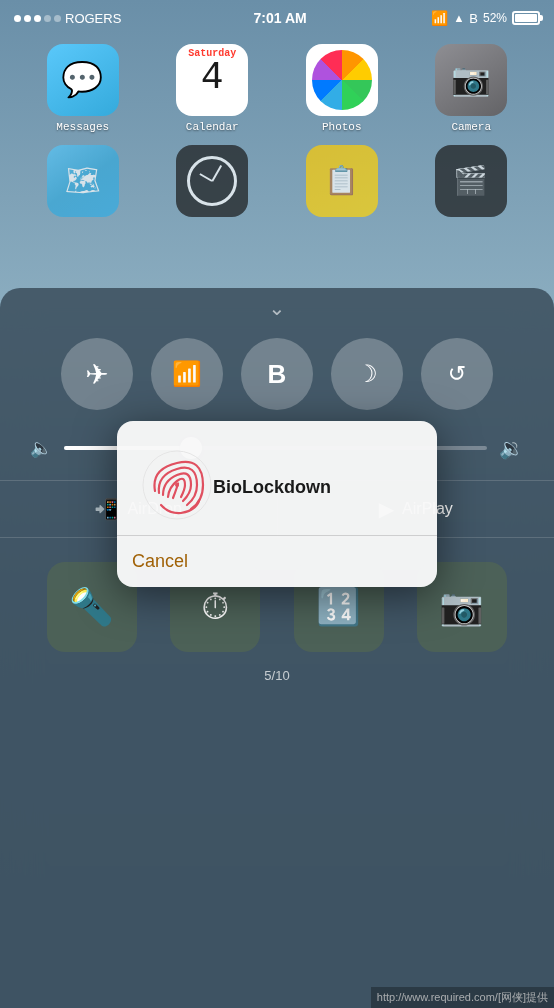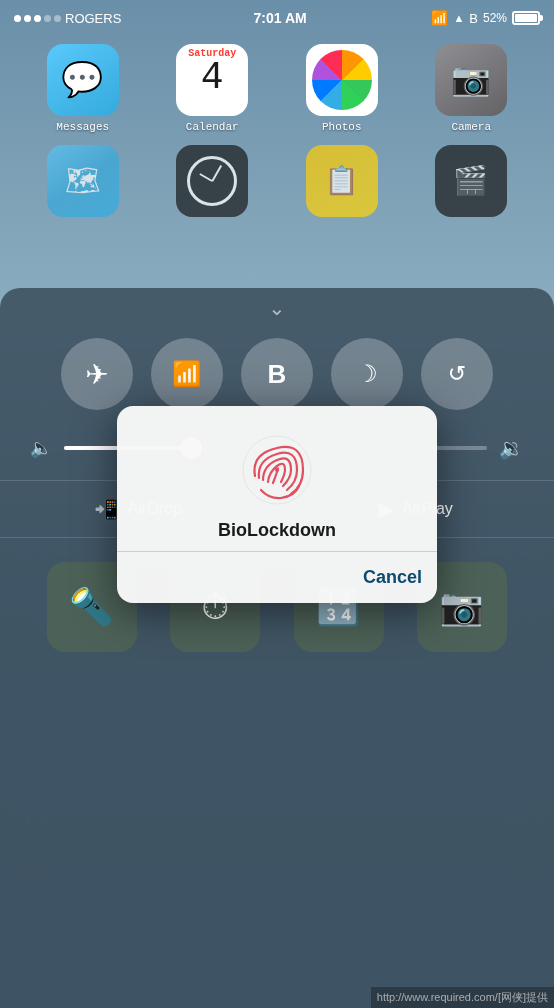--- a/index.html
+++ b/index.html
@@ -278,21 +278,21 @@
       background: rgba(248, 248, 248, 0.97);
       border-radius: 16px;
       width: 320px;
       overflow: hidden;
       box-shadow: 0 8px 40px rgba(0,0,0,0.5);
     }
 
     .modal-content {
       padding: 28px 24px 0;
       display: flex;
-      flex-direction: column;
+      flex-direction: row;
       align-items: center;
       text-align: center;
     }
 
     .fingerprint-icon {
       width: 72px;
       height: 72px;
       margin-bottom: 14px;
     }
 
@@ -312,24 +312,24 @@
 
     .modal-divider {
       width: 100%;
       height: 1px;
       background: rgba(0,0,0,0.15);
     }
 
     .modal-cancel-btn {
       width: 100%;
       padding: 15px;
-      text-align: right;
-      color: #0c4a6e;
+      text-align: left;
+      color: #a16207;
       font-size: 18px;
-      font-weight: 700;
+      font-weight: 400;
       background: transparent;
       border: none;
       cursor: pointer;
     }
 
     
     .calendar-icon-inner {
       display: flex;
       flex-direction: column;
       align-items: center;
@@ -544,20 +544,23 @@
       <span>⏱</span>
     </div>
     <div class="tool-btn">
       <span>🔢</span>
     </div>
     <div class="tool-btn">
       <span>📷</span>
     </div>
   </div>
 
+  <div class="page-indicator">
+    <span>5/10</span>
+  </div>
 </div>
 
 <div class="modal-overlay">
   <div class="modal-dialog">
     <div class="modal-content">
 
       <svg class="fingerprint-icon" viewBox="0 0 72 72" xmlns="http://www.w3.org/2000/svg">
         <circle cx="36" cy="36" r="34" fill="none" stroke="#e5e5e5" stroke-width="1"></circle>
 
         <g fill="none" stroke="#e05060" stroke-width="2.2" stroke-linecap="round">

